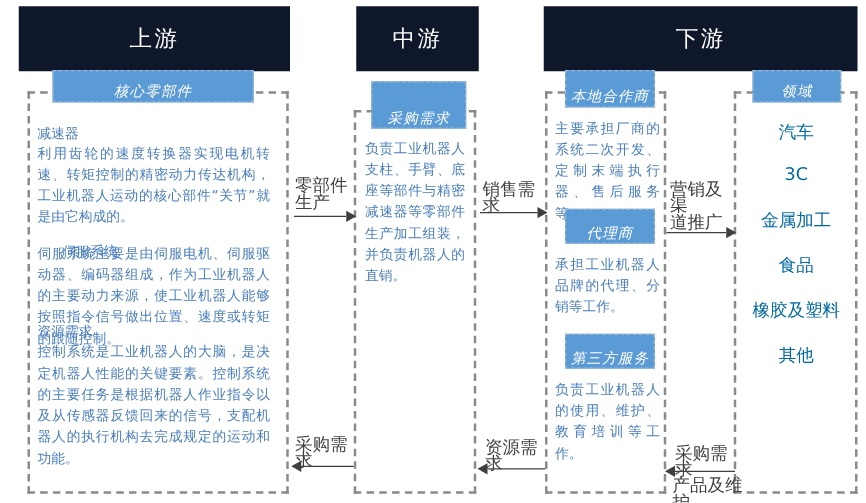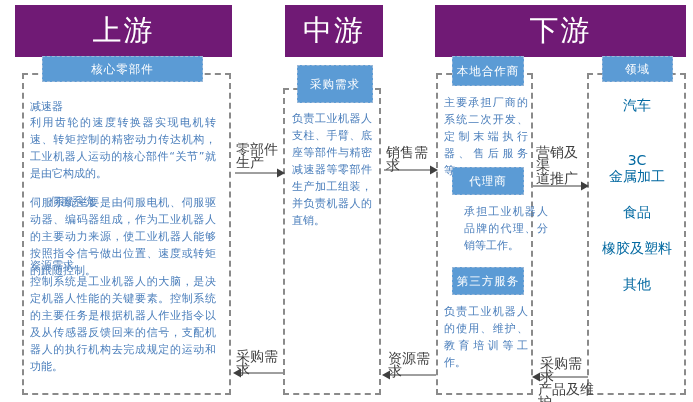--- a/index.html
+++ b/index.html
@@ -5,31 +5,31 @@
   html,body{margin:0;padding:0;background:#fff;}
   body{
     width:693px;height:402px;position:relative;overflow:hidden;
     font-family:"DejaVu Sans","Liberation Sans",sans-serif;
     color:#4a7ebb;
   }
   .abs{position:absolute;box-sizing:border-box;}
 
   
   .orange{
-    background:#701a75;color:#ffffff;
+    background:#0f172a;color:#ffffff;
     display:flex;align-items:center;justify-content:center;
-    font-size:29px;letter-spacing:2px;font-weight:400;
+    font-size:18px;letter-spacing:2px;font-weight:400;
   }
 
   
   .chip{
     background:#5b9bd5;color:#ffffff;
     border:1px dashed #9ab8d8;
-    display:flex;align-items:center;justify-content:center;
-    font-size:11.5px;letter-spacing:1px;z-index:6;
+    display:flex;align-items:flex-end;justify-content:center;
+    font-size:11.5px;letter-spacing:1px;z-index:6;font-style:italic;
   }
 
   
   .dashbox{
     border:2px dashed #8a8a8a;background:transparent;z-index:1;
   }
 
   
   .para{
     color:#4a7ebb;font-size:11px;line-height:17px;
@@ -95,35 +95,35 @@
 
 <div class="abs chip" style="left:452px;top:56px;width:72px;height:30px;">
   <span>本地合作商</span>
 </div>
 
 <div class="abs para" style="left:444px;top:94px;width:84px;">主要承担厂商的系统二次开发、定制末端执行器、售后服务等。</div>
 
 <div class="abs chip" style="left:452px;top:167px;width:72px;height:28px;">
   <span>代理商</span>
 </div>
-<div class="abs para" style="left:444px;top:203px;width:84px;margin-left:20px;">承担工业机器人品牌的代理、分销等工作。</div>
+<div class="abs para" style="left:444px;top:203px;width:84px;">承担工业机器人品牌的代理、分销等工作。</div>
 
 <div class="abs chip" style="left:452px;top:267px;width:72px;height:28px;">
   <span>第三方服务</span>
 </div>
 <div class="abs para" style="left:444px;top:303px;width:84px;">负责工业机器人的使用、维护、教育培训等工作。</div>
 
 <div class="abs dashbox" style="left:587px;top:73px;width:99px;height:322px;"></div>
 
 <div class="abs chip" style="left:602px;top:56px;width:71px;height:26px;">
   <span>领域</span>
 </div>
 
 <div class="abs field" style="left:592px;top:97px;width:90px;">汽车</div>
-<div class="abs field" style="left:592px;top:132px;width:90px;margin-top:20px;">3C</div>
+<div class="abs field" style="left:592px;top:132px;width:90px;">3C</div>
 <div class="abs field" style="left:592px;top:168px;width:90px;">金属加工</div>
 <div class="abs field" style="left:592px;top:204px;width:90px;">食品</div>
 <div class="abs field" style="left:592px;top:240px;width:90px;">橡胶及塑料</div>
 <div class="abs field" style="left:592px;top:276px;width:90px;">其他</div>
 
 <div class="abs flowlabel" style="left:236px;top:143px;width:46px;white-space:pre-line;">零部件
 生产</div>
 <div class="abs arrowline" style="left:235px;top:168px;width:50px;height:10px;">
   <svg width="50" height="10" viewBox="0 0 50 10">
     <line x1="0" y1="5" x2="42" y2="5" stroke="#3f3f3f" stroke-width="1"></line>

